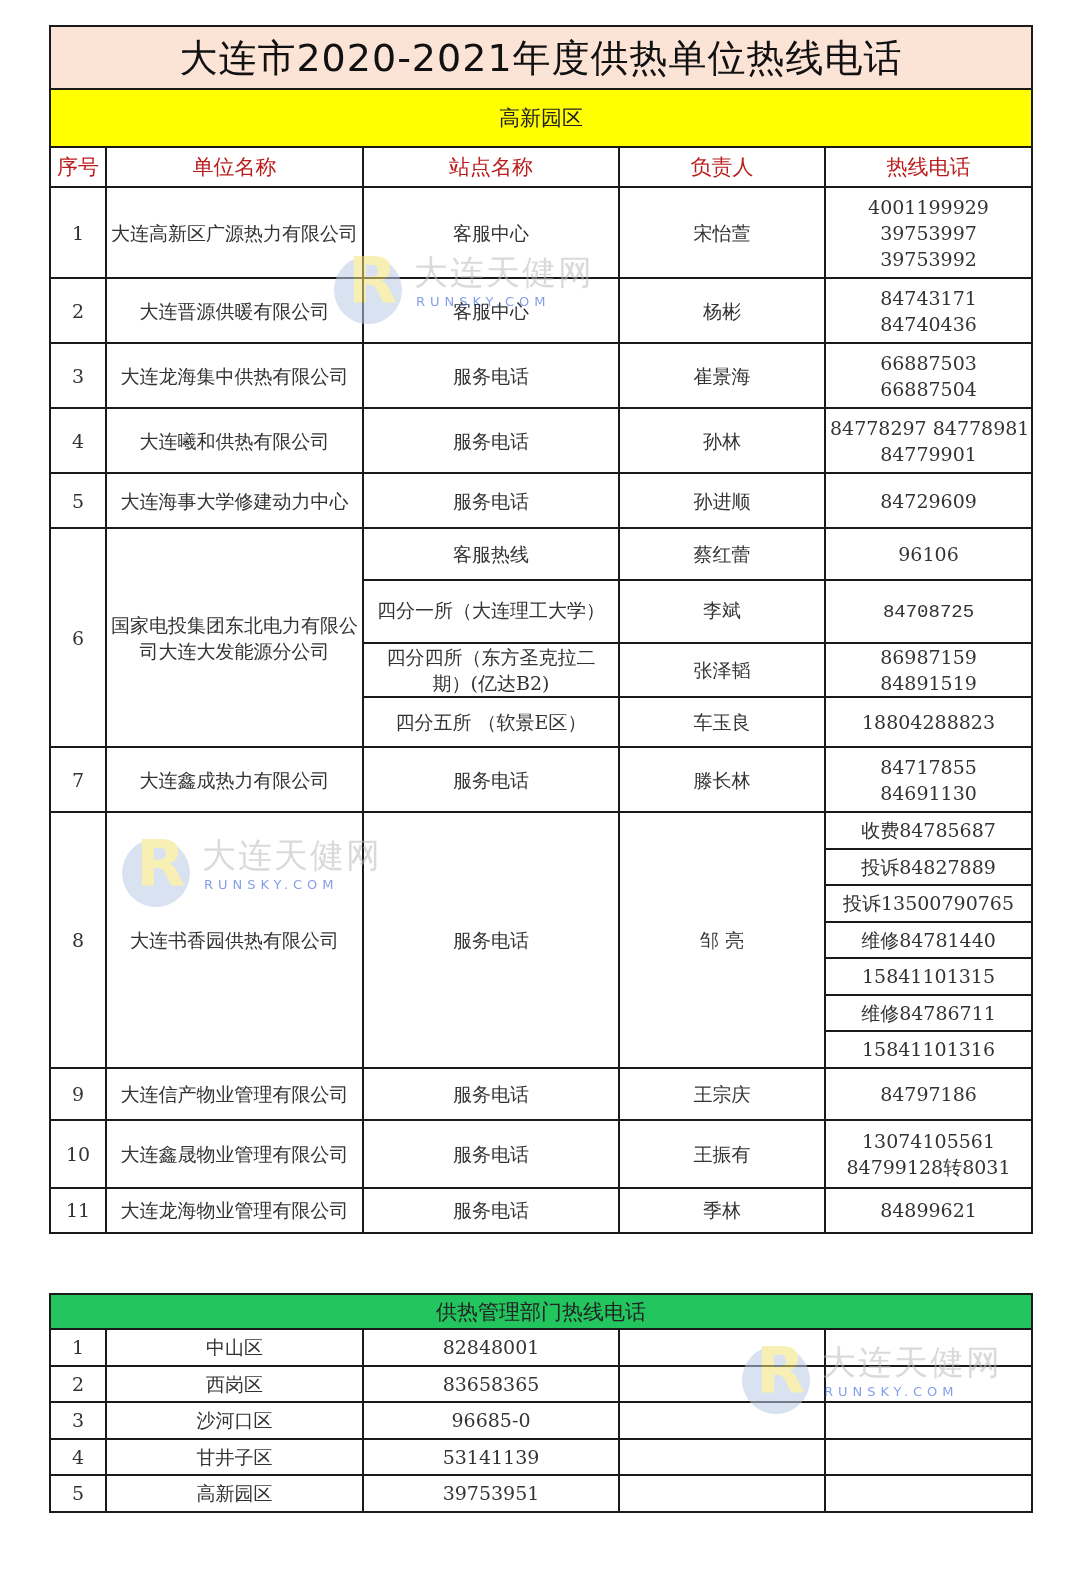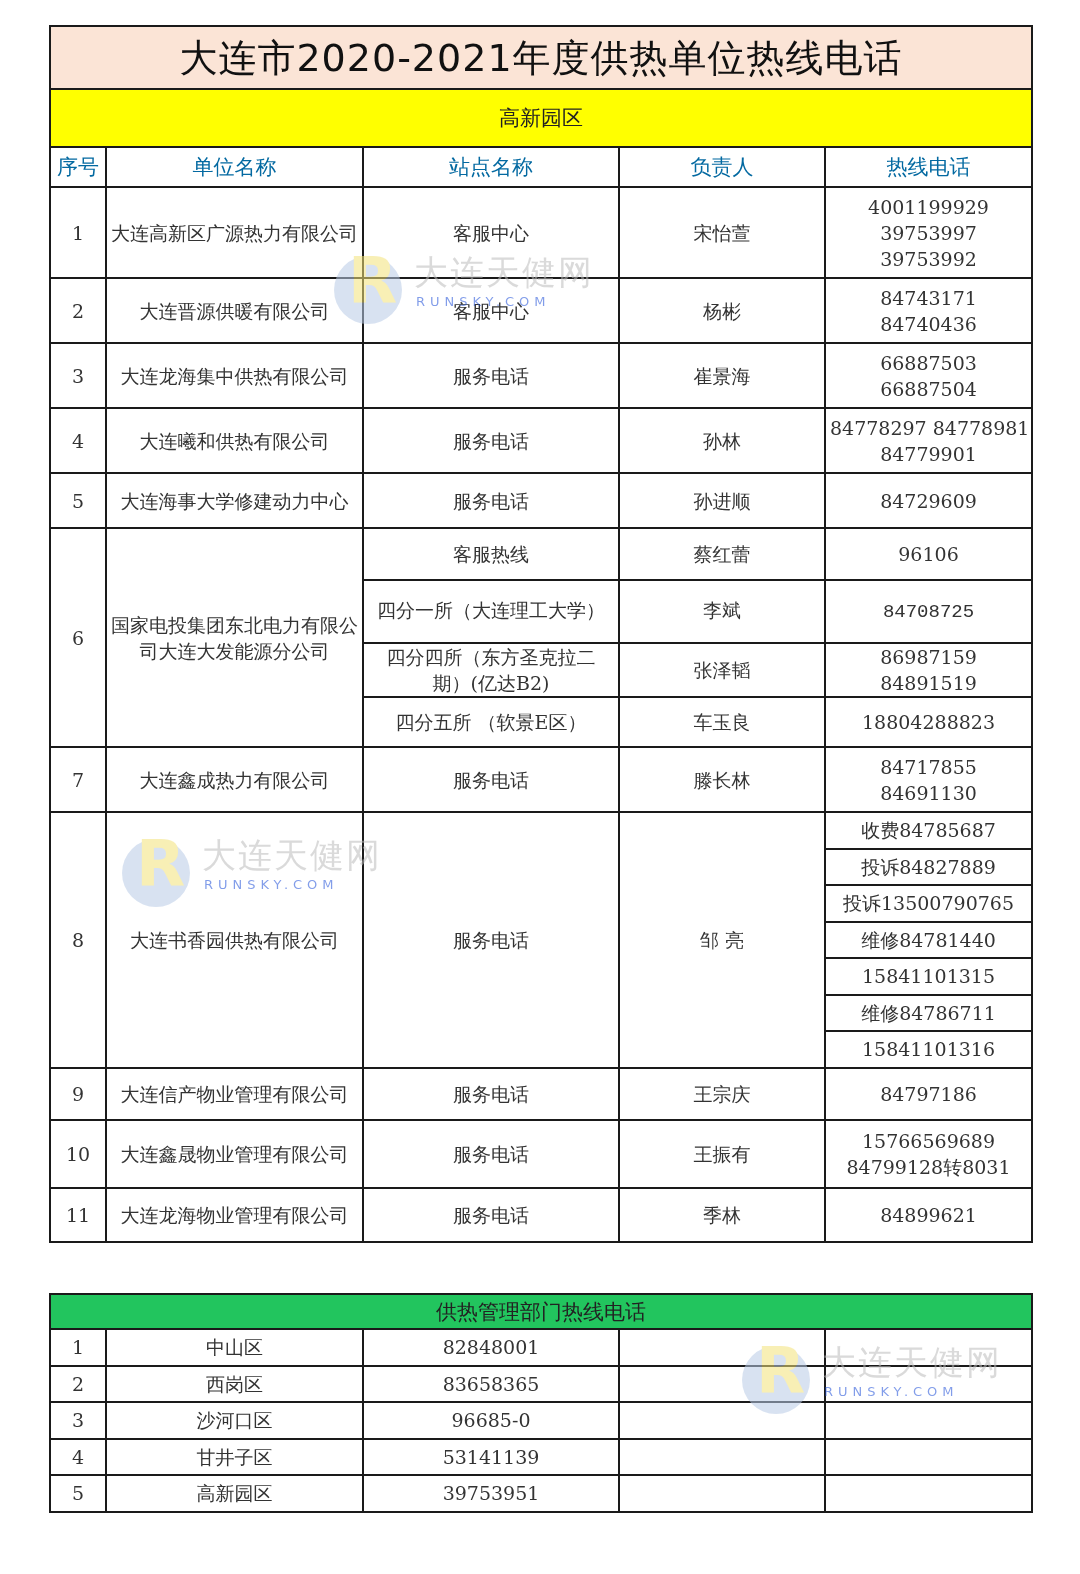--- a/index.html
+++ b/index.html
@@ -6,21 +6,21 @@
     body {
       width: 1080px; height: 1574px; background: #ffffff; position: relative; overflow: hidden;
       font-family: "DejaVu Serif", "Liberation Serif", serif; color: #2a2a2a;
     }
     .tbl { position: absolute; left: 49px; width: 982px; border-collapse: collapse; table-layout: fixed; }
     .tbl td { border: 2px solid #1a1a1a; text-align: center; vertical-align: middle; padding: 0 4px; font-size: 19px; line-height: 26px; color: #333; }
     #t1 { top: 25px; }
     #t2 { top: 1293px; }
     .title-cell { background: #fbe4d6; height: 61px; font-family: "DejaVu Sans", "Liberation Sans", sans-serif; font-size: 38px !important; letter-spacing: 1px; color: #111 !important; }
     .region-cell { background: #ffff00; height: 56px; font-size: 21px !important; color: #222 !important; font-family: "DejaVu Sans", "Liberation Sans", sans-serif; }
-    .hdr td { height: 38px; font-family: "DejaVu Sans", "Liberation Sans", sans-serif; font-size: 21px; color: #0369a1; }
+    .hdr td { height: 38px; font-family: "DejaVu Sans", "Liberation Sans", sans-serif; font-size: 21px; color: #b91c1c; }
     .green-cell { background: #22c55e; height: 33px; font-size: 21px !important; color: #222 !important; font-family: "DejaVu Sans", "Liberation Sans", sans-serif; }
     .phones div { white-space: nowrap; }
     .wm { position: absolute; pointer-events: none; opacity: 0.55; }
     .wm .logo { position: absolute; left: 0; top: 6px; width: 68px; height: 68px; border-radius: 50%; background: #b9cbe6; }
     .wm .logo-r { position: absolute; left: 14px; top: -6px; font-size: 64px; font-weight: bold; color: #f3e27a; font-family: "DejaVu Sans", sans-serif; }
     .wm .wm-cn { position: absolute; left: 80px; top: 0; font-size: 34px; color: #bdbdbd; font-family: "DejaVu Sans", sans-serif; white-space: nowrap; letter-spacing: 2px; text-align: center; }
     .wm .wm-en { position: absolute; left: 82px; top: 44px; font-size: 13px; color: #1d4ed8; font-family: "DejaVu Sans", sans-serif; letter-spacing: 5px; white-space: nowrap; }
   </style>
 </head>
 <body>
@@ -173,25 +173,25 @@
         <td class="phones">
           <div>84797186</div>
         </td>
       </tr>
       <tr style="height: 68px;">
         <td>10</td>
         <td>大连鑫晟物业管理有限公司</td>
         <td>服务电话</td>
         <td>王振有</td>
         <td class="phones">
-          <div>15766569689</div>
+          <div>13074105561</div>
           <div>84799128转8031</div>
         </td>
       </tr>
-      <tr style="height: 54px;">
+      <tr style="height: 45px;">
         <td>11</td>
         <td>大连龙海物业管理有限公司</td>
         <td>服务电话</td>
         <td>季林</td>
         <td class="phones">
           <div>84899621</div>
         </td>
       </tr>
     </tbody>
 </table>

